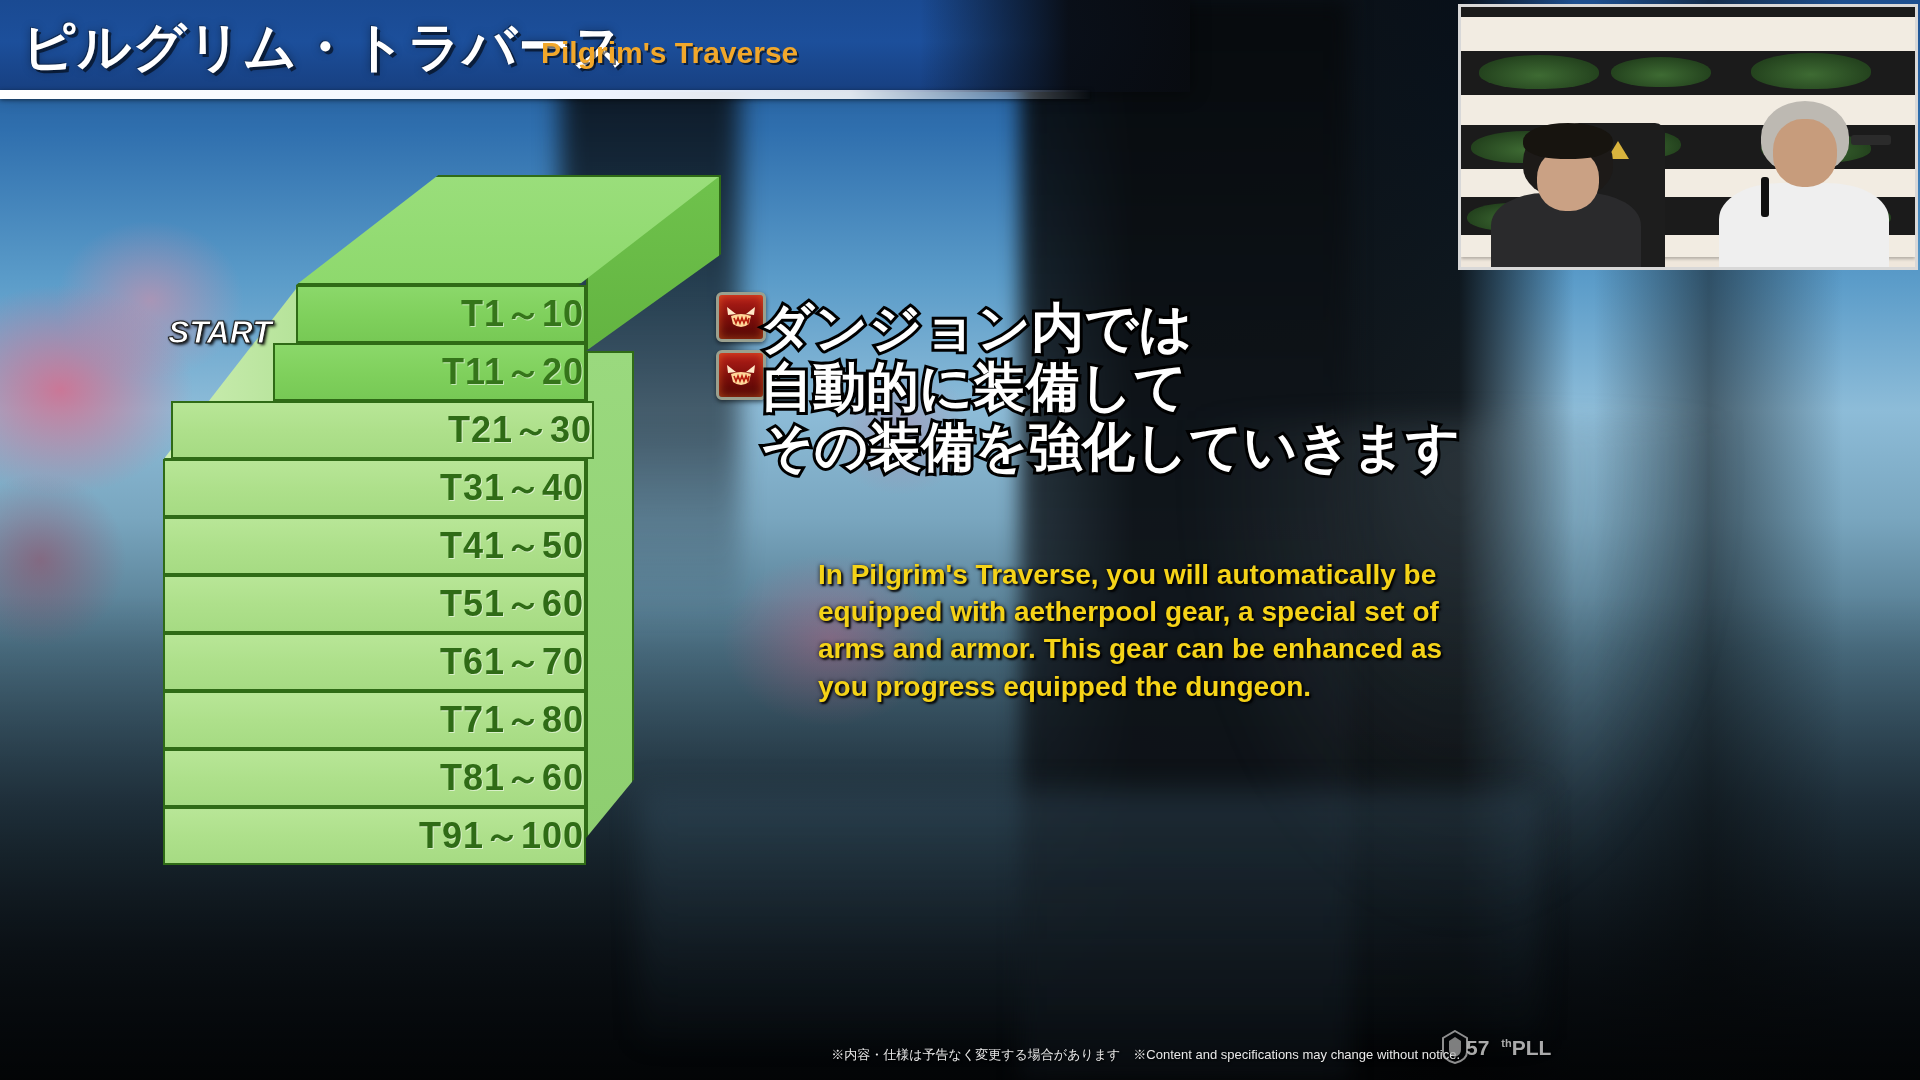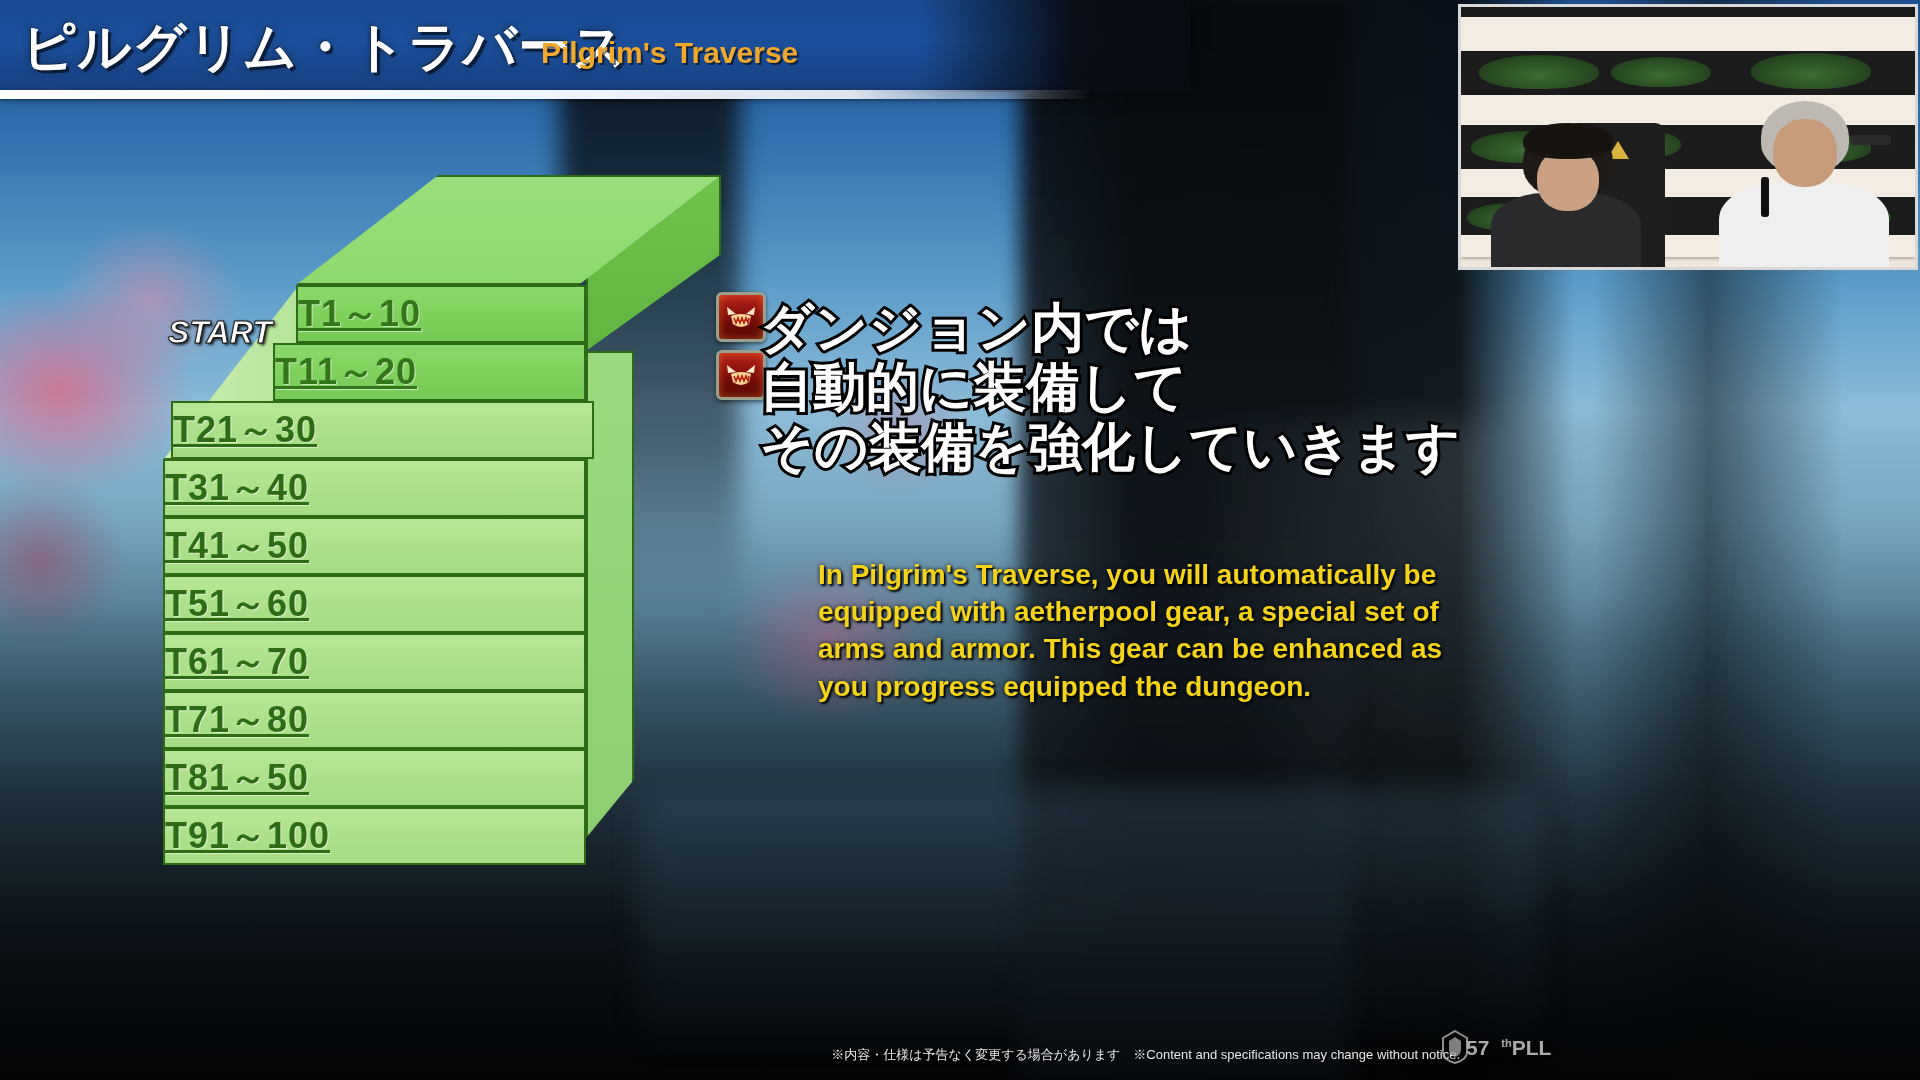--- a/index.html
+++ b/index.html
@@ -53,23 +53,23 @@
             letter-spacing:1px;
             text-shadow:3px 3px 0 rgba(0,0,0,.55), -1px -1px 0 rgba(0,0,0,.35), 0 0 10px rgba(0,0,0,.4);
             white-space:nowrap;}
   .title-en{position:absolute;left:541px;top:36px;font-size:30px;font-weight:bold;color:#f2a82b;
             text-shadow:2px 2px 0 rgba(0,0,0,.55);white-space:nowrap;}
 
   
   #stack{position:absolute;left:163px;top:175px;width:600px;height:665px;}
   .tier{position:absolute;left:0;box-sizing:border-box;
         border:2px solid #2f6b16;display:flex;align-items:center;}
-  .tier-label{width:100%;text-align:left;font-weight:bold;color:#2f6b16;
+  .tier-label{width:100%;text-align:right;font-weight:bold;color:#2f6b16;
               letter-spacing:1px;
-              text-shadow:1px 1px 0 rgba(255,255,255,.55);text-decoration:underline;}
+              text-shadow:1px 1px 0 rgba(255,255,255,.55);}
   
   .tier.light{background:linear-gradient(to bottom,#b8e697 0%,#aee08b 50%,#a6db83 100%);}
   .tier.light .tier-label{font-size:36px;}
   
   .tier.dark{background:linear-gradient(to bottom,#8bd86a 0%,#7fd05c 55%,#77c955 100%);}
   .tier.dark .tier-label{font-size:36px;color:#35751a;}
   .cap-top{position:absolute;left:133px;top:0px;width:425px;height:110px;
            background:linear-gradient(to bottom,#9ade7b,#8ed96d);
            border:2px solid #2f6b16;box-sizing:border-box;
            clip-path:polygon(0% 100%, 33.5% 0%, 100% 0%, 66.5% 100%);}
@@ -182,21 +182,21 @@
     <div class="tier light" style="top:400px;left:0px;width:423px;height:58px;">
       <span class="tier-label">T51～60</span>
     </div>
     <div class="tier light" style="top:458px;left:0px;width:423px;height:58px;">
       <span class="tier-label">T61～70</span>
     </div>
     <div class="tier light" style="top:516px;left:0px;width:423px;height:58px;">
       <span class="tier-label">T71～80</span>
     </div>
     <div class="tier light" style="top:574px;left:0px;width:423px;height:58px;">
-      <span class="tier-label">T81～50</span>
+      <span class="tier-label">T81～60</span>
     </div>
     <div class="tier light" style="top:632px;left:0px;width:423px;height:58px;">
       <span class="tier-label">T91～100</span>
     </div>
 
     <div class="start-label">START</div>
 
     <div class="boss" style="left:553px;top:117px;">
       <svg width="32" height="28" viewBox="0 0 32 28" aria-hidden="true">
         <path d="M2 4 L11 11 L3 12 Z" fill="#ffe9c8"></path>

